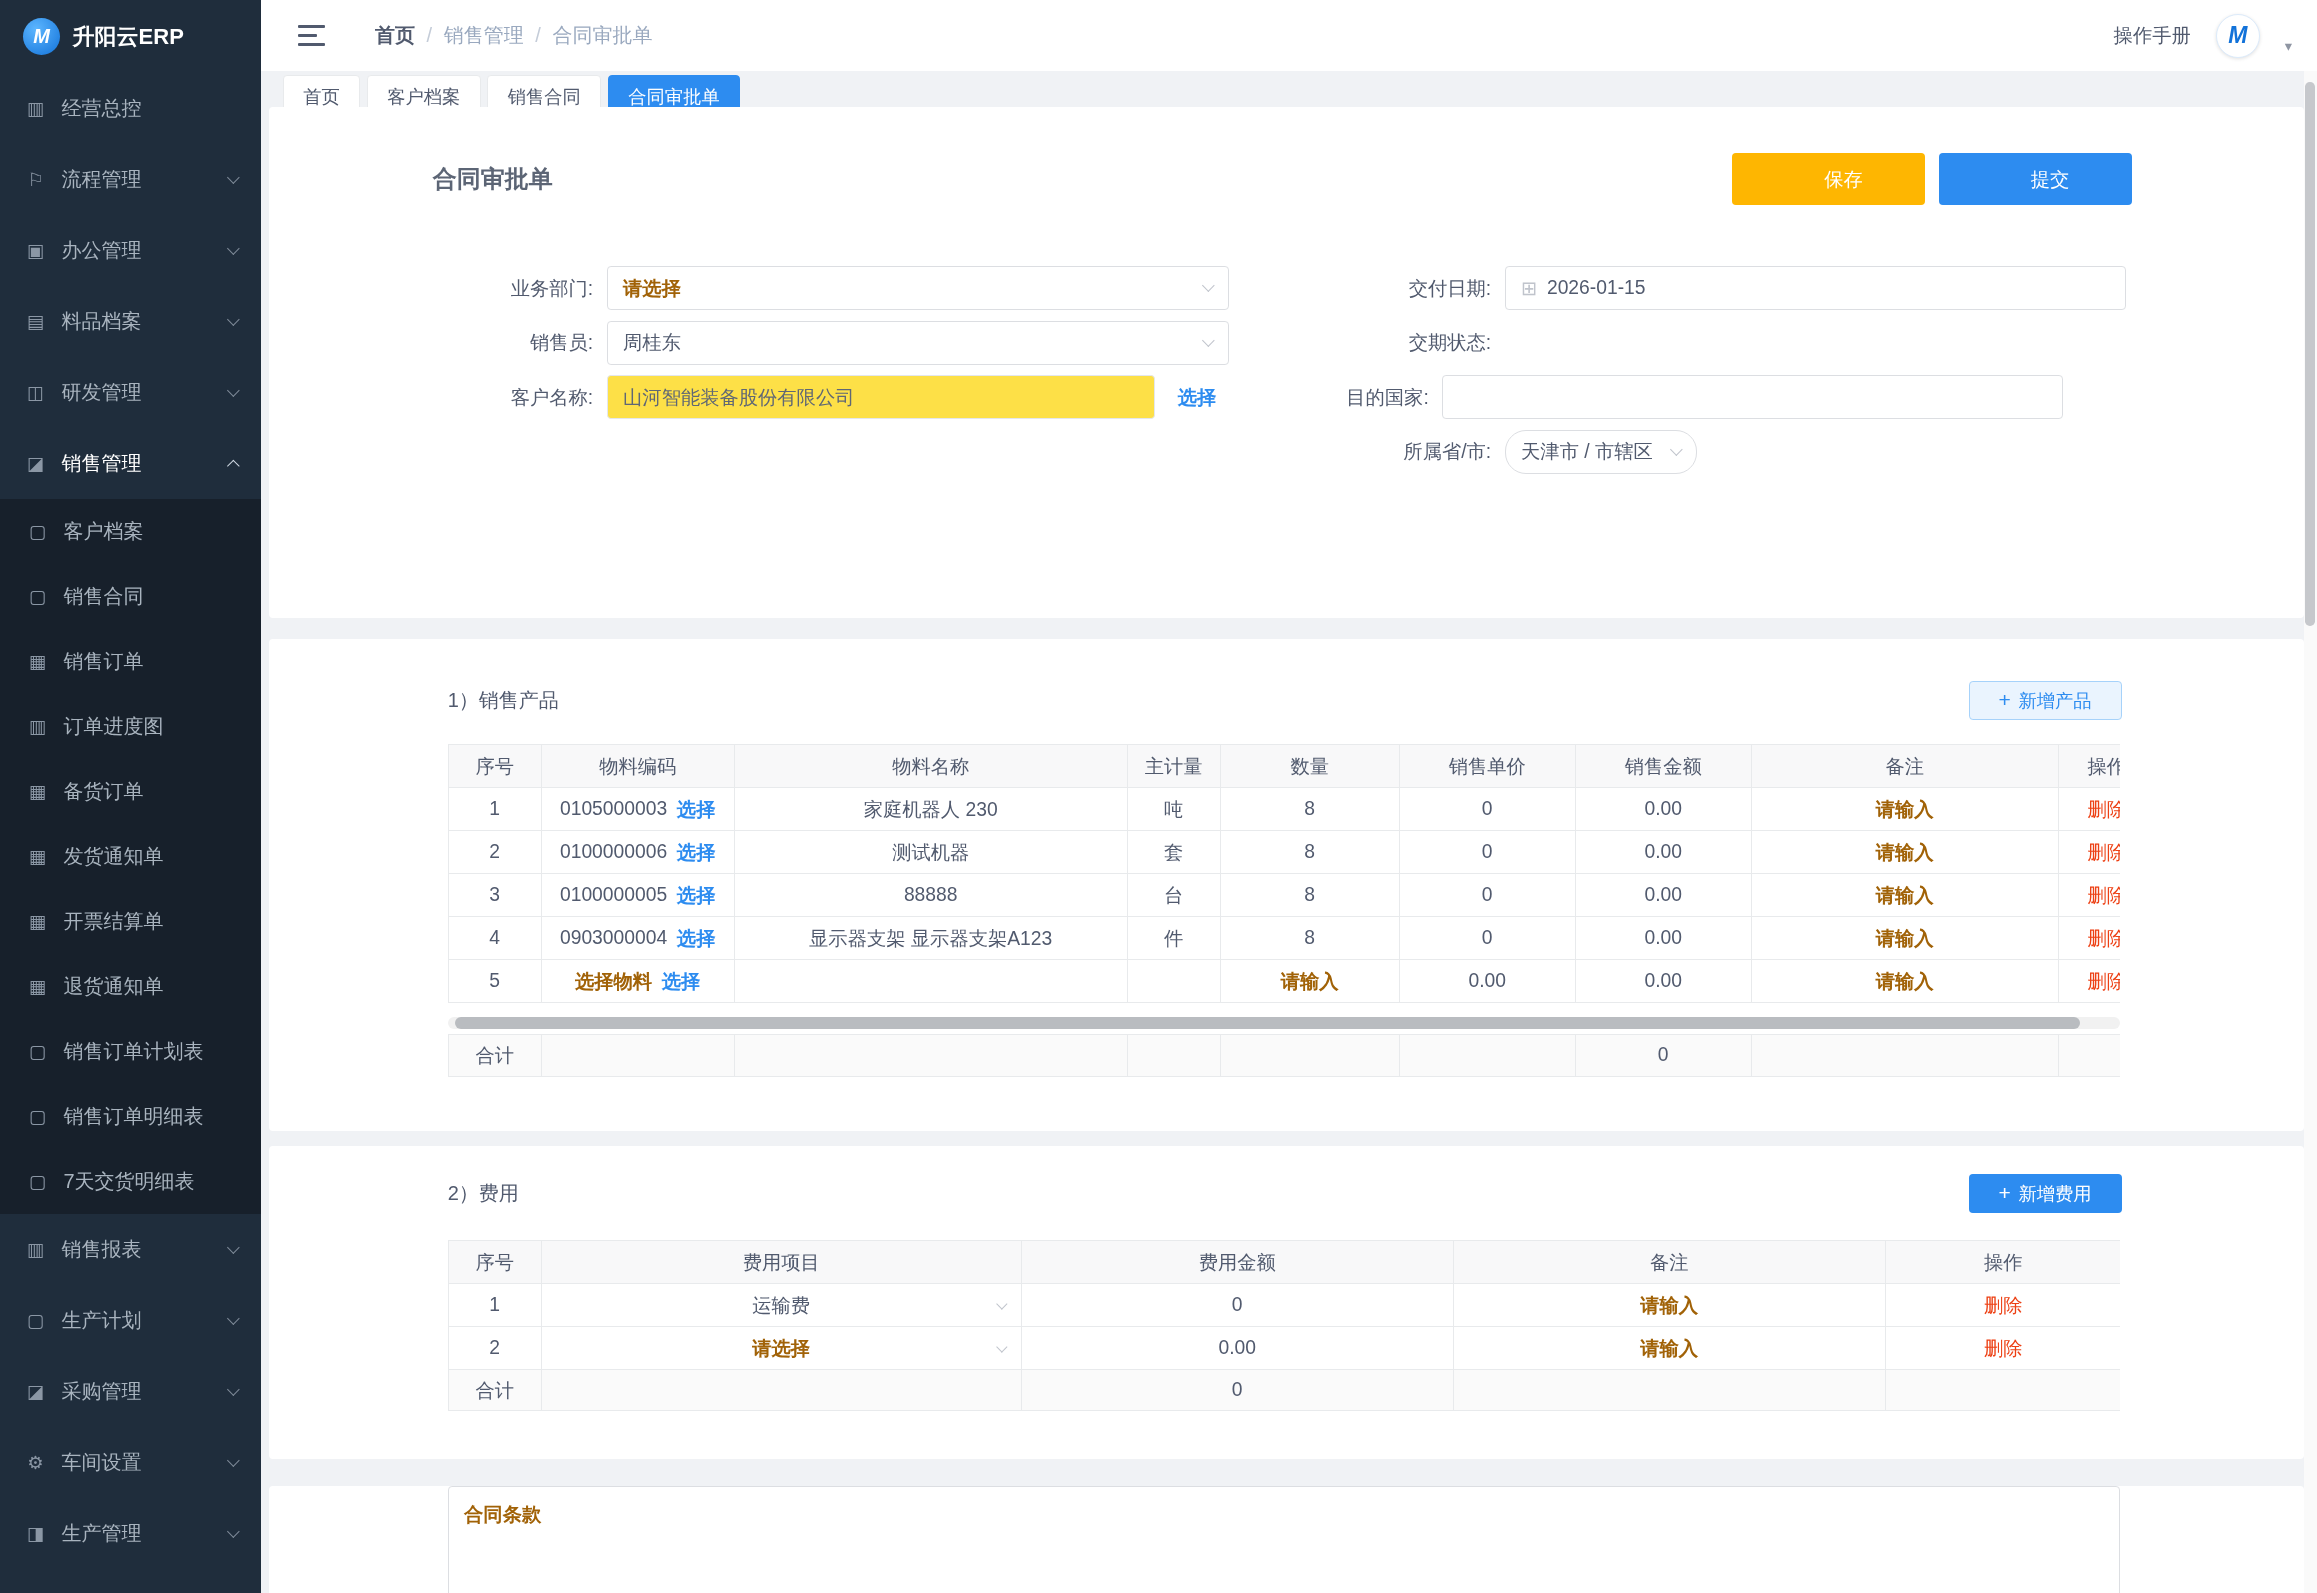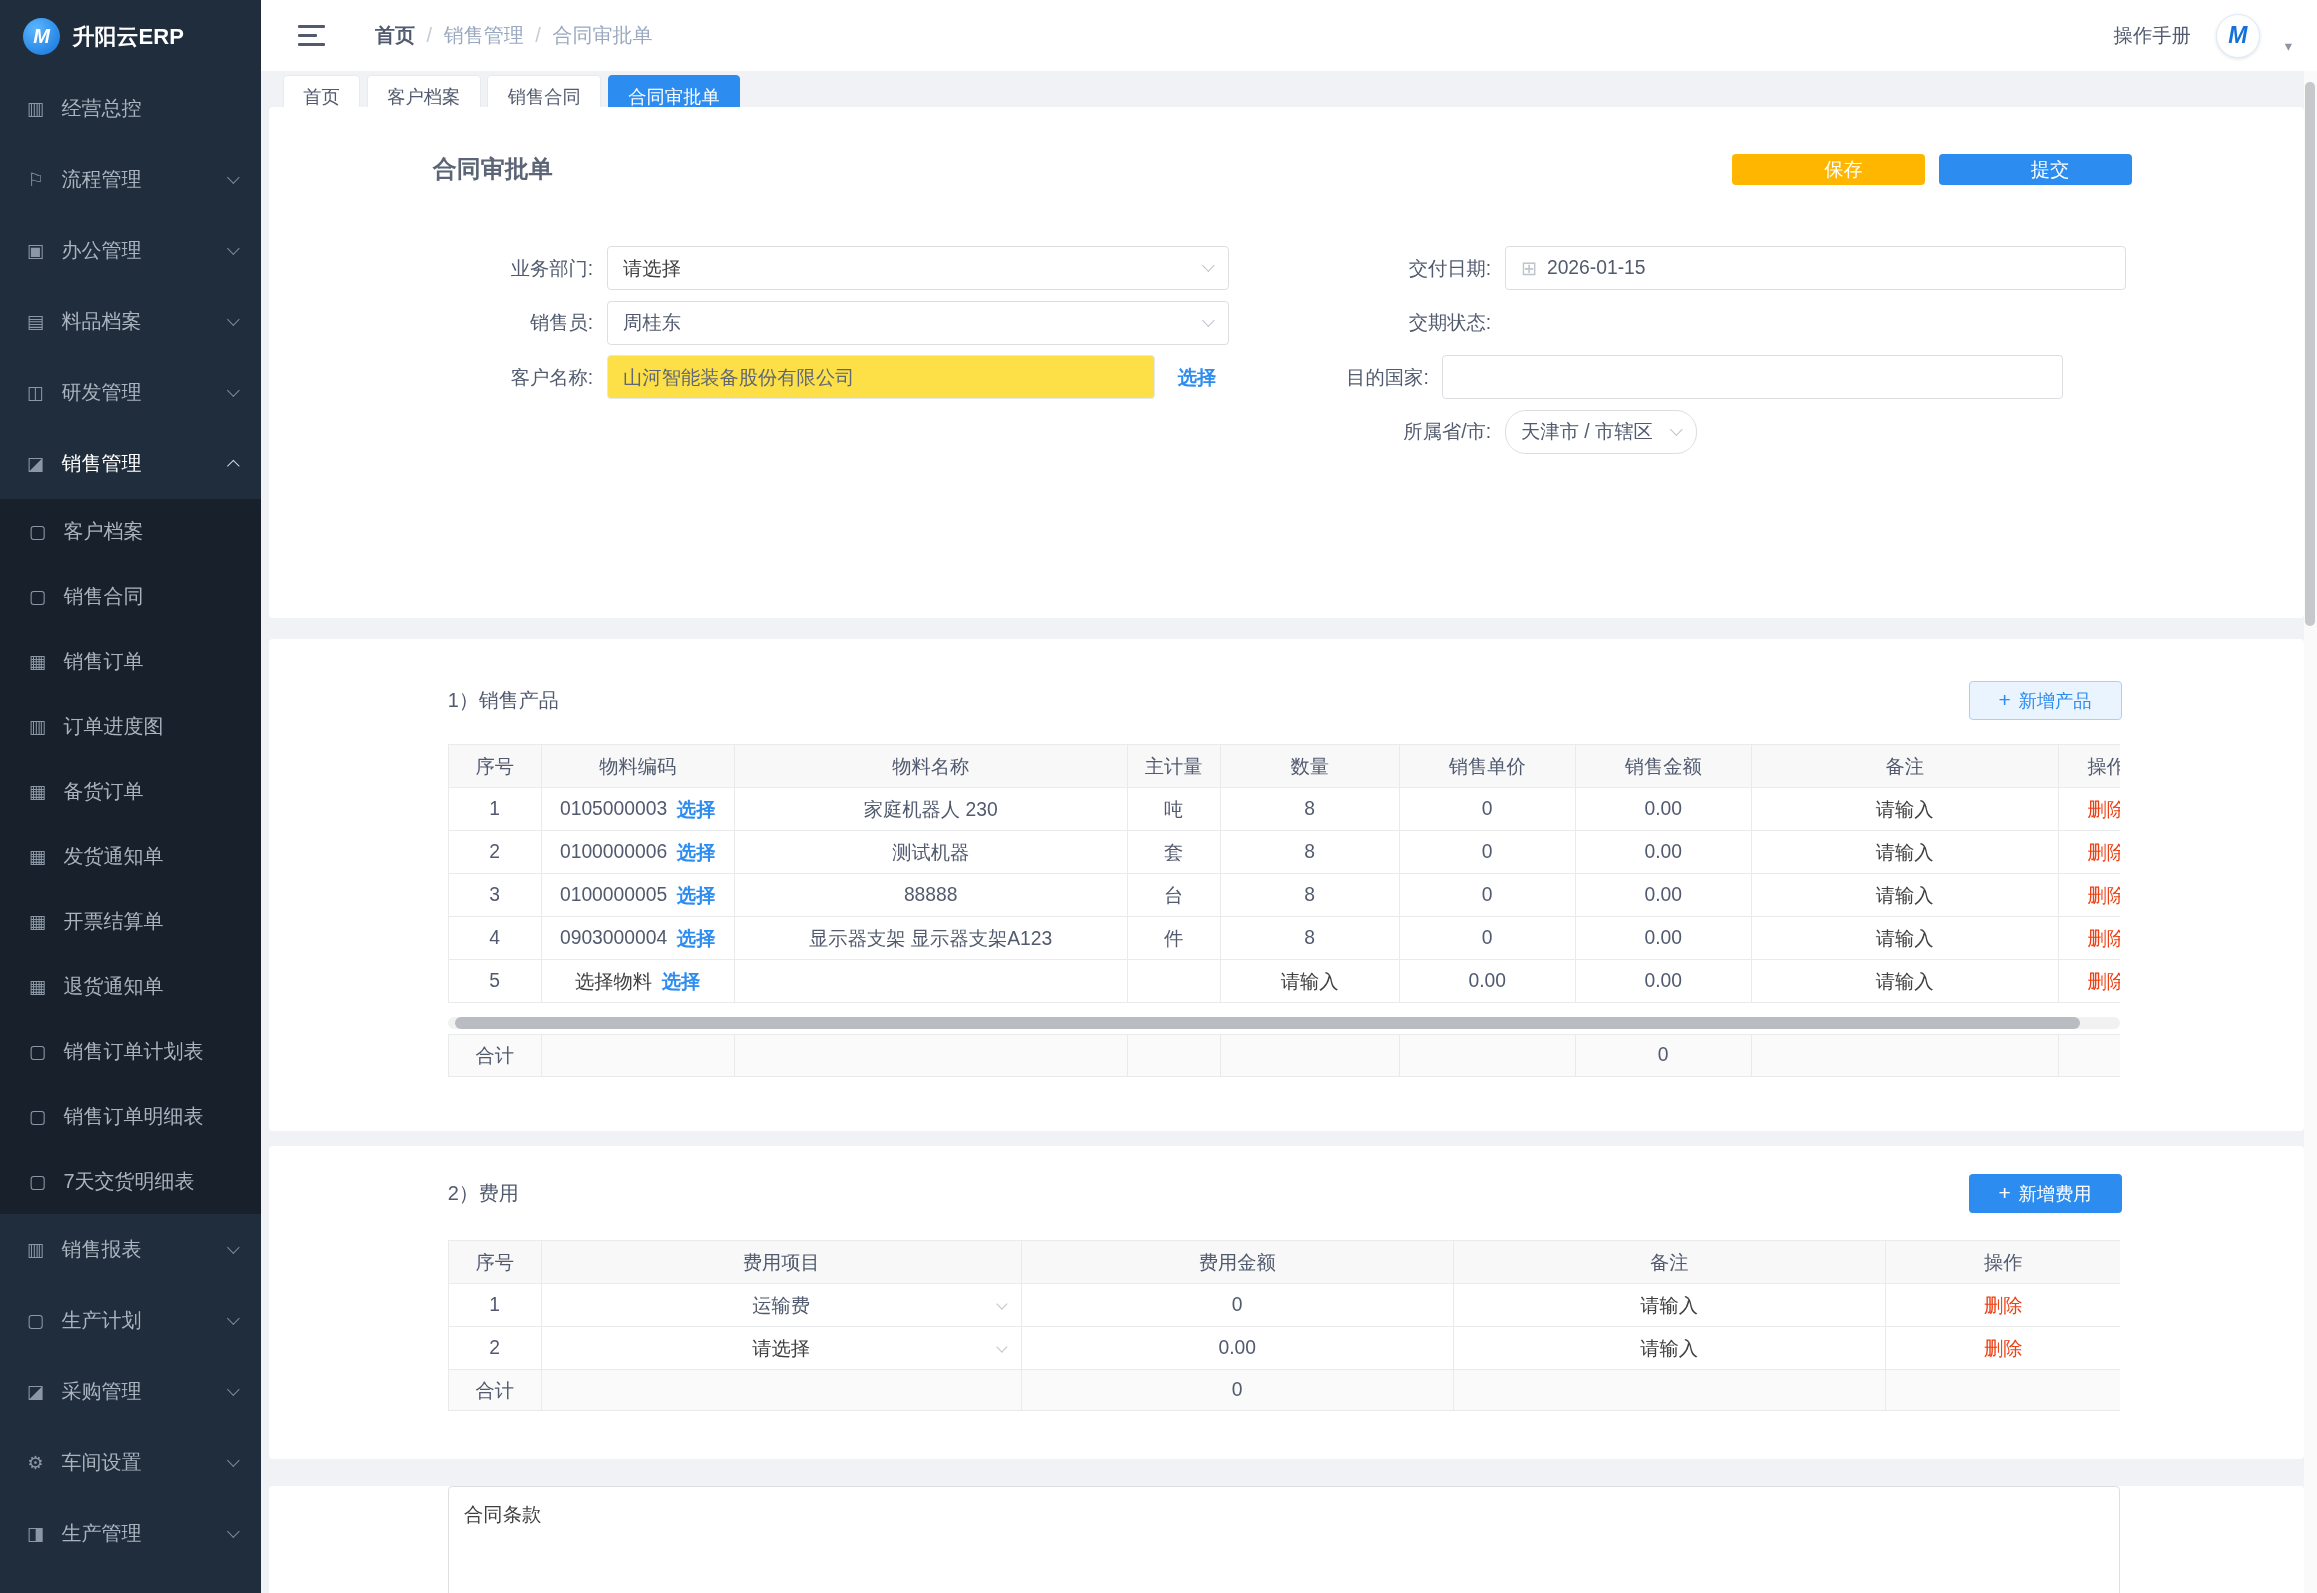--- a/index.html
+++ b/index.html
@@ -48,32 +48,32 @@
   .card { background:#fff; border-radius:3.9px; }
   #card1 { height:511px; }
   #card2 { height:492px; margin-top:21px; }
   #card3 { height:313px; margin-top:15.4px; }
   #card4 { height:212px; margin-top:14.5px; }
 
   
   .card1-head { display:flex; align-items:center; padding:46px 172px 0 164px; }
   .page-title { font-size:24px; color:#5c6575; }
   .btns { margin-left:auto; display:flex; gap:13.5px; }
-  .btn { min-width:193px; height:31px; border:none; border-radius:3.9px; color:#fff; font-size:19.3px; display:flex; align-items:center; justify-content:center; cursor:pointer; font-family:inherit;padding-left:30px; }
+  .btn { min-width:193px; height:52px; border:none; border-radius:3.9px; color:#fff; font-size:19.3px; display:flex; align-items:center; justify-content:center; cursor:pointer; font-family:inherit;padding-left:30px; }
   .btn-save { background:#feb601; }
   .btn-submit { background:#2d8cf0; }
   .form { margin-top:61px; }
   .fr { display:flex; align-items:center; height:44px; margin-bottom:10.6px; }
   .lbl { width:338px; flex-shrink:0; text-align:right; padding-right:13.5px; font-size:19.3px; color:#515a6e; }
   .lbl-r { width:276px; }
   .lbl-full { width:1236px; }
   .ctl { height:44px; border:1px solid #dcdee2; border-radius:3.9px; background:#fff; display:flex; align-items:center; padding:0 15.4px; font-size:19.3px; color:#515a6e; cursor:pointer; flex-shrink:0; }
   .w-left { width:622px; } .w-right { width:621px; } .w-cust { width:548px; } .w-casc { width:192px;border-radius:21px; }
   .sel { justify-content:space-between; }
-  .ph { color:#404040; }
+  .ph { color:#a16207;font-weight:bold; }
   .disabled { background:#fde047; border-color:#e4e7ed; color:#5f6775; cursor:default; }
   .selchev { width:8.7px; height:8.7px; border-right:1.9px solid #c0c4cc; border-bottom:1.9px solid #c0c4cc; transform:rotate(45deg); margin-top:-4.8px; flex-shrink:0; }
   .cal-icon { color:#c0c4cc; margin-right:9.7px; font-size:19.3px; }
   .link { color:#2d8cf0; font-size:19.3px; font-weight:600; margin-left:23px; cursor:pointer; text-decoration:none; }
 
   
   .sec-head { display:flex; align-items:center; padding:42px 182px 0 179px; }
   #card3 .sec-head { padding-top:28px; }
   .sec-title { font-size:20px; color:#515a6e; }
   .btn-add { margin-left:auto; width:153px; height:39px; border-radius:3.9px; font-size:18.3px; display:flex; align-items:center; justify-content:center; gap:7.7px; cursor:pointer; font-family:inherit; }

